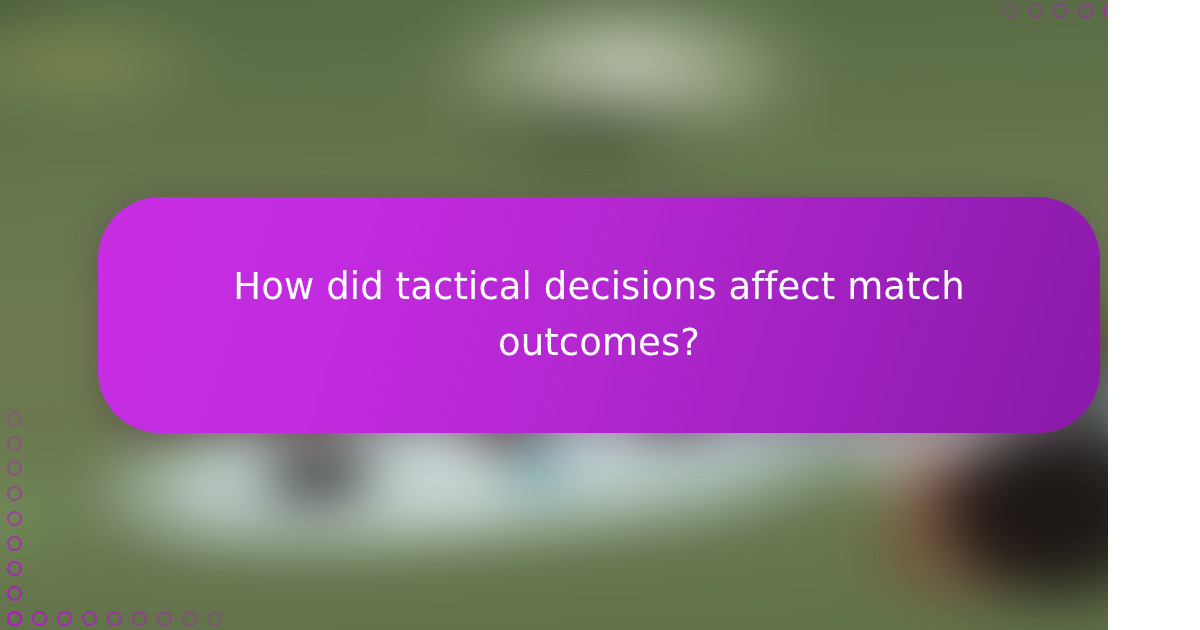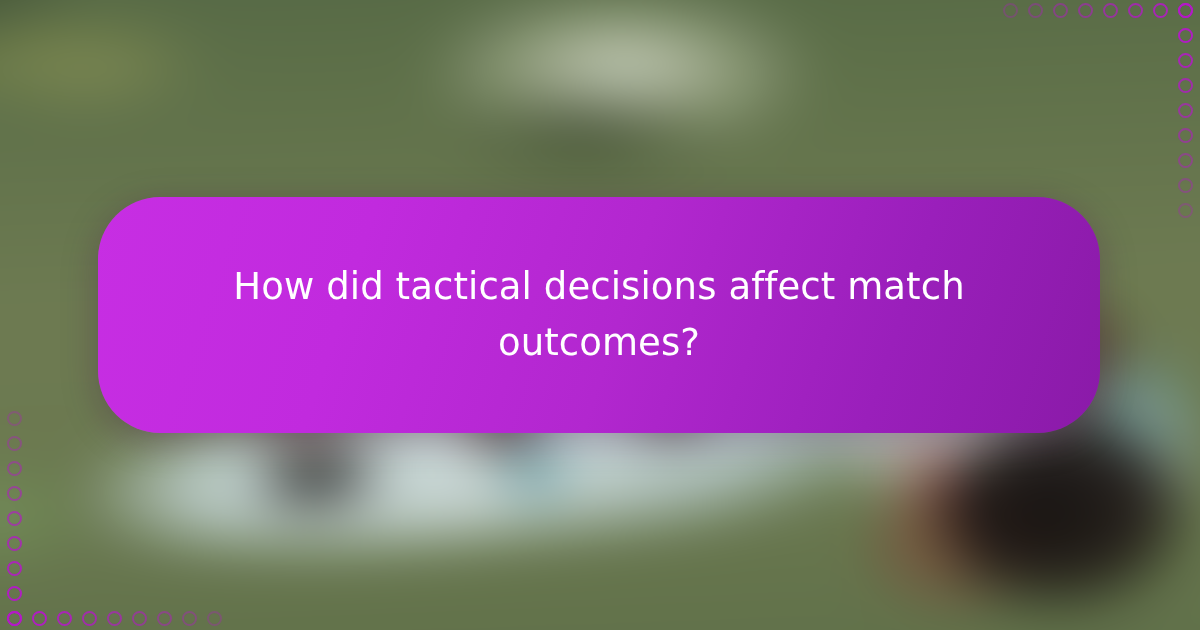--- a/index.html
+++ b/index.html
@@ -7,21 +7,21 @@
 
   html, body {
     width: 1200px;
     height: 630px;
     overflow: hidden;
     font-family: "DejaVu Sans", "Liberation Sans", sans-serif;
   }
 
   #stage {
     position: relative;
-    width: 1200px;
+    width: 1108px;
     height: 630px;
     overflow: hidden;
     background: #701a75;
   }
 
   
   .bg-photo {
     position: absolute;
     inset: -80px;
     overflow: hidden;

